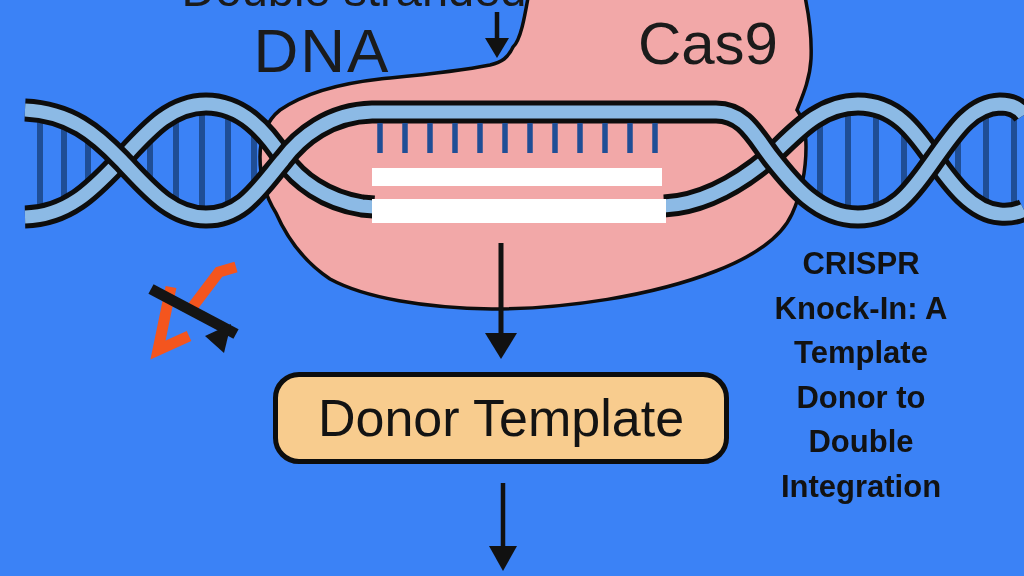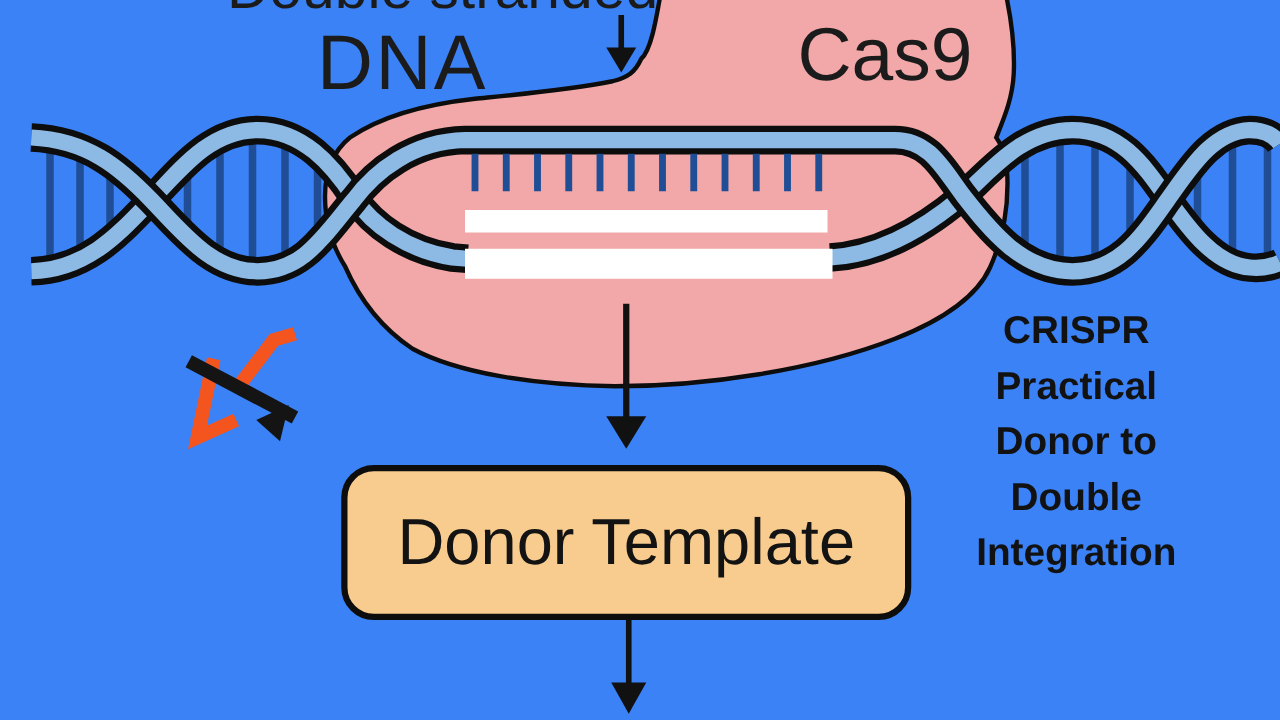--- a/index.html
+++ b/index.html
@@ -9,21 +9,21 @@
     font-family:Liberation Sans, sans-serif;
   }
   .abs { position:absolute; }
   .label {
     color:#1b1b1b; text-align:center; line-height:1; white-space:nowrap;
   }
   #dsdna-line1 { left:154px; top:-34px; width:400px; font-size:47px; }
   #dsdna-line2 { left:172px; top:20px;  width:300px; font-size:62px; letter-spacing:2px; }
   #cas9-label  { left:558px; top:14px;  width:220px; font-size:60px;text-align:right; }
   #donor-box {
-    left:273px; top:372px; width:456px; height:124px; box-sizing:border-box;
+    left:273px; top:372px; width:456px; height:92px; box-sizing:border-box;
     background:#F8CC8E; border:5px solid #0d0d0d; border-radius:26px;
     display:flex; align-items:center; justify-content:center;
   }
   #donor-box .donor-text { font-size:52px; color:#131313; white-space:nowrap; }
   #side-caption {
     left:756px; top:214px; width:210px;
     font-size:31px; font-weight:700; line-height:44.5px;
     color:#121212; text-align:center;margin-top:28px;
   }
   svg { position:absolute; left:0; top:0; }
@@ -139,19 +139,20 @@
   <div id="dsdna-line1" class="abs label">Double stranded</div>
   <div id="dsdna-line2" class="abs label">DNA</div>
   <div id="cas9-label" class="abs label">Cas9</div>
 
   <div id="donor-box" class="abs">
     <span class="donor-text">Donor Template</span>
   </div>
 
   <div id="side-caption" class="abs">
     <div>CRISPR</div>
-    <div>Practical</div>
+    <div>Knock-In: A</div>
+    <div>Template</div>
     <div>Donor to</div>
     <div>Double</div>
     <div>Integration</div>
   </div>
 
 </div>
 
 </body></html>

